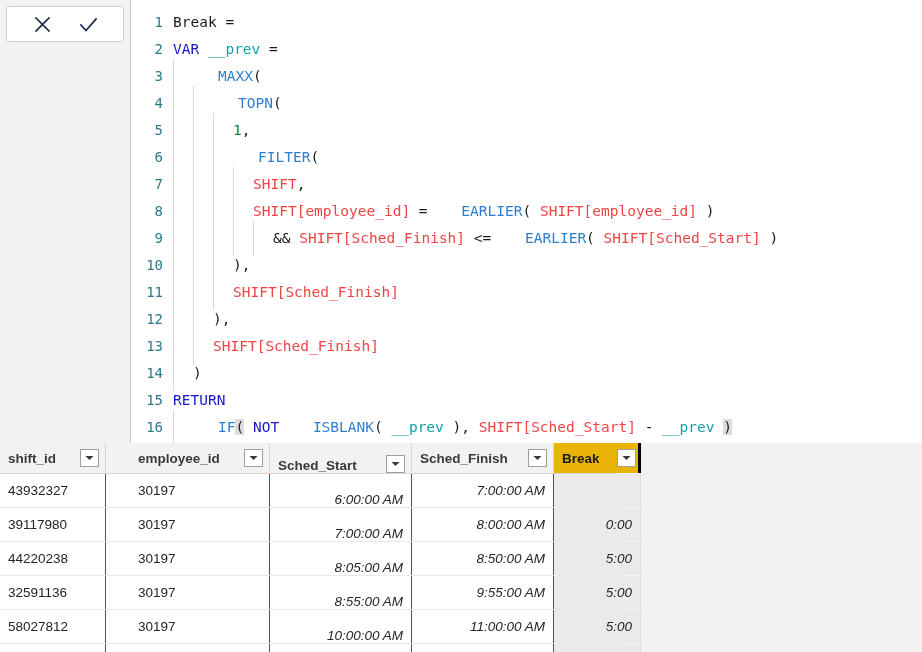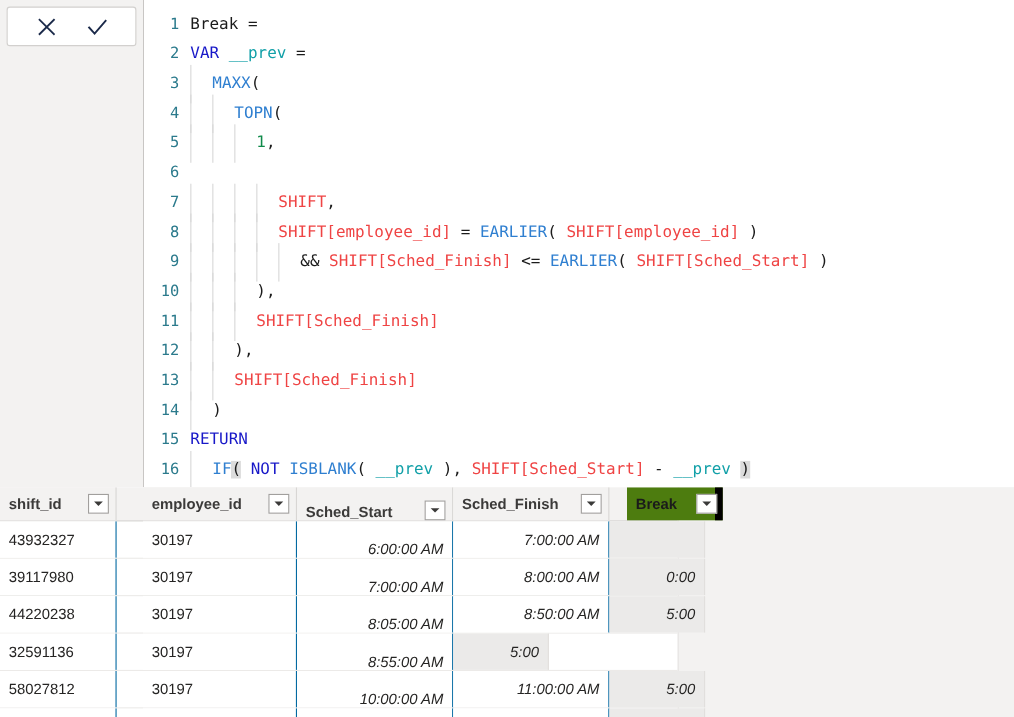--- a/index.html
+++ b/index.html
@@ -83,21 +83,21 @@
   .guide::before{
     content:"";
     position:absolute;
     left:0;top:-4px;bottom:-4px;
     border-left:1px solid #d8d8d8;
   }
 
   
   .t-plain{color:#1b1b1b;}
   .t-kw{color:#1818c8;}        
-  .t-fn{color:#2f7fd0;}        
+  .t-fn{color:#2f7fd0;margin-left:25px;}        
   .t-var{color:#12a0a8;margin-top:44px;}       
   .t-tbl{color:#ef4444;}       
   .t-num{color:#0f8a4a;}       
   .t-op{color:#1b1b1b;}
   .t-paren-hl{background:#dcdcdc;color:#1b1b1b;}
 
   
   .grid-region{
     position:relative;
     height:209px;
@@ -123,24 +123,23 @@
     padding:0 6px 0 8px;
     box-sizing:border-box;
     font-size:13.5px;
     font-weight:bold;
     color:#3b3a39;
     border-right:1px solid #d8d6d4;
     background:#f3f2f1;
     gap:12px;
   }
   .hcell.sel{
-    background:#4d7c0f;
+    background:#eab308;
     color:#1b1b1b;
-    border-right:7px solid #000000;
-    margin-left:16px;
+    border-right:3px solid #000000;
   }
   .fbtn{
     width:19px;height:18px;
     border:1px solid #a19f9d;
     background:#ffffff;
     display:flex;align-items:center;justify-content:center;
     box-sizing:border-box;
     flex:none;
     margin-left:5px;
     cursor:pointer;
@@ -201,21 +200,21 @@
         </div>
       </div>
     </div>
 
     <div class="editor" id="editor">
         <div class="code-line"><span class="ln">1</span><span class="code"><span class="t-plain">Break =</span></span></div>
         <div class="code-line"><span class="ln">2</span><span class="code"><span class="t-kw">VAR</span><span class="t-plain"> </span><span class="t-var">__prev</span><span class="t-plain"> =</span></span></div>
         <div class="code-line"><span class="ln">3</span><span class="code"><span class="guide">&nbsp;&nbsp;</span><span class="t-plain"></span><span class="t-fn">MAXX</span><span class="t-op">(</span></span></div>
         <div class="code-line"><span class="ln">4</span><span class="code"><span class="guide">&nbsp;&nbsp;</span><span class="guide">&nbsp;&nbsp;</span><span class="t-plain"></span><span class="t-fn">TOPN</span><span class="t-op">(</span></span></div>
         <div class="code-line"><span class="ln">5</span><span class="code"><span class="guide">&nbsp;&nbsp;</span><span class="guide">&nbsp;&nbsp;</span><span class="guide">&nbsp;&nbsp;</span><span class="t-plain"></span><span class="t-num">1</span><span class="t-op">,</span></span></div>
-        <div class="code-line"><span class="ln">6</span></div>
+        <div class="code-line"><span class="ln">6</span><span class="code"><span class="guide">&nbsp;&nbsp;</span><span class="guide">&nbsp;&nbsp;</span><span class="guide">&nbsp;&nbsp;</span><span class="t-plain"></span><span class="t-fn">FILTER</span><span class="t-op">(</span></span></div>
         <div class="code-line"><span class="ln">7</span><span class="code"><span class="guide">&nbsp;&nbsp;</span><span class="guide">&nbsp;&nbsp;</span><span class="guide">&nbsp;&nbsp;</span><span class="guide">&nbsp;&nbsp;</span><span class="t-plain"></span><span class="t-tbl">SHIFT</span><span class="t-op">,</span></span></div>
         <div class="code-line"><span class="ln">8</span><span class="code"><span class="guide">&nbsp;&nbsp;</span><span class="guide">&nbsp;&nbsp;</span><span class="guide">&nbsp;&nbsp;</span><span class="guide">&nbsp;&nbsp;</span><span class="t-plain"></span><span class="t-tbl">SHIFT[employee_id]</span><span class="t-op"> = </span><span class="t-fn">EARLIER</span><span class="t-op">( </span><span class="t-tbl">SHIFT[employee_id]</span><span class="t-op"> )</span></span></div>
         <div class="code-line"><span class="ln">9</span><span class="code"><span class="guide">&nbsp;&nbsp;</span><span class="guide">&nbsp;&nbsp;</span><span class="guide">&nbsp;&nbsp;</span><span class="guide">&nbsp;&nbsp;</span><span class="guide">&nbsp;&nbsp;</span><span class="t-plain"></span><span class="t-op">&amp;&amp; </span><span class="t-tbl">SHIFT[Sched_Finish]</span><span class="t-op"> &lt;= </span><span class="t-fn">EARLIER</span><span class="t-op">( </span><span class="t-tbl">SHIFT[Sched_Start]</span><span class="t-op"> )</span></span></div>
         <div class="code-line"><span class="ln">10</span><span class="code"><span class="guide">&nbsp;&nbsp;</span><span class="guide">&nbsp;&nbsp;</span><span class="guide">&nbsp;&nbsp;</span><span class="t-plain"></span><span class="t-op">),</span></span></div>
         <div class="code-line"><span class="ln">11</span><span class="code"><span class="guide">&nbsp;&nbsp;</span><span class="guide">&nbsp;&nbsp;</span><span class="guide">&nbsp;&nbsp;</span><span class="t-plain"></span><span class="t-tbl">SHIFT[Sched_Finish]</span></span></div>
         <div class="code-line"><span class="ln">12</span><span class="code"><span class="guide">&nbsp;&nbsp;</span><span class="guide">&nbsp;&nbsp;</span><span class="t-plain"></span><span class="t-op">),</span></span></div>
         <div class="code-line"><span class="ln">13</span><span class="code"><span class="guide">&nbsp;&nbsp;</span><span class="guide">&nbsp;&nbsp;</span><span class="t-plain"></span><span class="t-tbl">SHIFT[Sched_Finish]</span></span></div>
         <div class="code-line"><span class="ln">14</span><span class="code"><span class="guide">&nbsp;&nbsp;</span><span class="t-plain"></span><span class="t-op">)</span></span></div>
         <div class="code-line"><span class="ln">15</span><span class="code"><span class="t-kw">RETURN</span></span></div>
         <div class="code-line"><span class="ln">16</span><span class="code"><span class="guide">&nbsp;&nbsp;</span><span class="t-plain"></span><span class="t-fn">IF</span><span class="t-paren-hl">(</span><span class="t-op"> </span><span class="t-kw">NOT</span><span class="t-plain"> </span><span class="t-fn">ISBLANK</span><span class="t-op">( </span><span class="t-var">__prev</span><span class="t-op"> ), </span><span class="t-tbl">SHIFT[Sched_Start]</span><span class="t-op"> - </span><span class="t-var">__prev</span><span class="t-op"> </span><span class="t-paren-hl">)</span></span></div>
@@ -285,20 +284,21 @@
             <div class="gcell num c0">44220238</div>
             <div class="gcell num c1">30197</div>
             <div class="gcell time c2">8:05:00 AM</div>
             <div class="gcell time c3">8:50:00 AM</div>
             <div class="gcell brk c4">5:00</div>
           </div>
           <div class="grow">
             <div class="gcell num c0">32591136</div>
             <div class="gcell num c1">30197</div>
             <div class="gcell time c2">8:55:00 AM</div>
+            <div class="gcell time c3">9:55:00 AM</div>
             <div class="gcell brk c4">5:00</div>
           </div>
           <div class="grow">
             <div class="gcell num c0">58027812</div>
             <div class="gcell num c1">30197</div>
             <div class="gcell time c2">10:00:00 AM</div>
             <div class="gcell time c3">11:00:00 AM</div>
             <div class="gcell brk c4">5:00</div>
           </div>
           <div class="grow">

